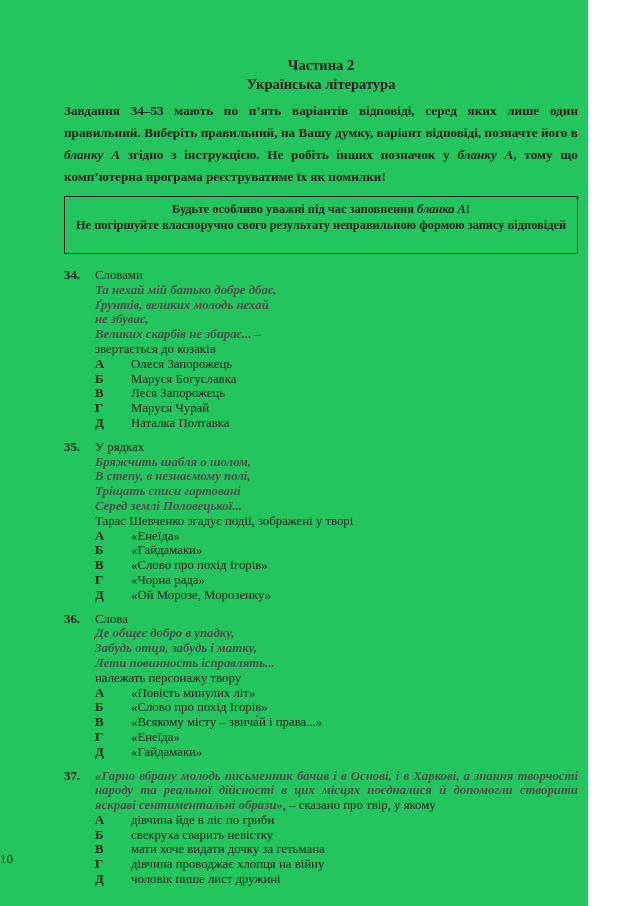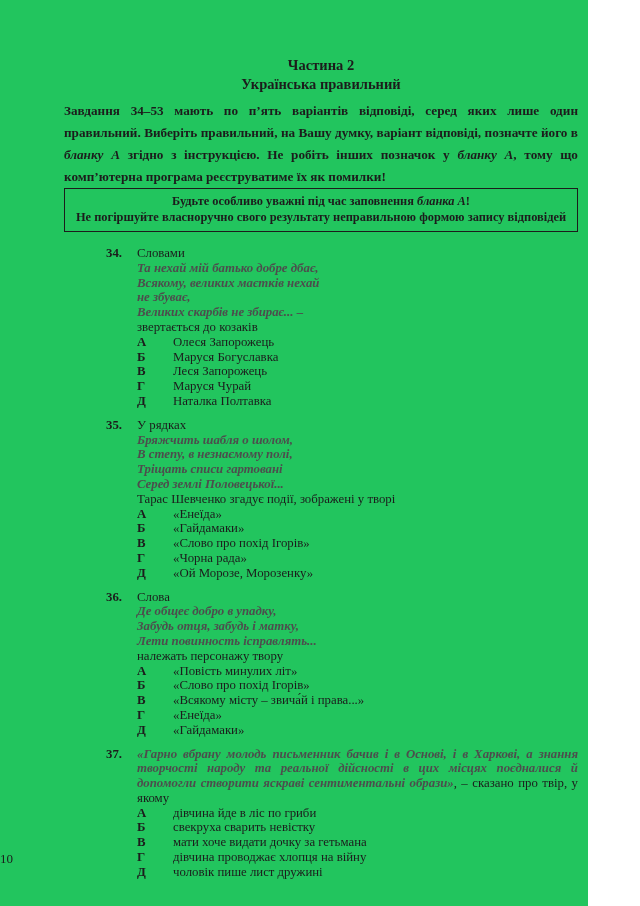--- a/index.html
+++ b/index.html
@@ -26,37 +26,37 @@
   }
   .intro {
     margin-top: 6px;
     font-weight: bold;
     font-size: 13.2px;
     line-height: 22px;
     text-align: justify;
   }
   .intro .bi { font-style: italic; }
   .notice {
+    margin-top: 8px;
     border: 1.6px solid #1c1c1c;
-    padding: 5px 6px 6px;
+    padding: 5px 6px 20px;
     text-align: center;
     font-weight: bold;
     font-size: 12.4px;
     line-height: 15.5px;
   }
   .notice-line { white-space: nowrap; }
   .notice .it { font-style: italic; }
   .questions { margin-top: 14px; }
   .q {
     position: relative;
     padding-left: 31px;
     font-size: 12.8px;
     line-height: 14.8px;
     margin-bottom: 9px;
-    margin-left: 42px;
   }
   .q-num {
     position: absolute;
     left: 0;
     top: 0;
     font-weight: bold;
   }
   .verse-line, .quote {
     font-style: italic;
     font-weight: bold;
@@ -75,37 +75,37 @@
     line-height: 15px;
   }
 </style>
 </head>
 <body>
 
 <div class="page">
   <div class="content">
 
     <div class="title-line">Частина 2</div>
-    <div class="title-line">Українська правильний</div>
+    <div class="title-line">Українська література</div>
 
     <div class="intro"><span>Завдання 34–53 мають по п’ять варіантів відповіді, серед яких лише один правильний. Виберіть правильний, на Вашу думку, варіант відповіді, позначте його в </span><span class="bi">бланку А</span><span> згідно з інструкцією. Не робіть інших позначок у </span><span class="bi">бланку А</span><span>, тому що комп’ютерна програма реєструватиме їх як помилки!</span></div>
 
     <div class="notice">
       <div class="notice-line"><span>Будьте особливо уважні під час заповнення </span><span class="it">бланка А</span><span>!</span></div>
       <div class="notice-line">Не погіршуйте власноручно свого результату неправильною формою запису відповідей</div>
     </div>
 
     <div class="questions">
 
       <div class="q">
         <span class="q-num">34.</span>
         <div class="q-lead">Словами</div>
         <div class="verse">
           <div class="verse-line">Та нехай мій батько добре дбає,</div>
-          <div class="verse-line">Всякому, великих маєтків нехай</div>
+          <div class="verse-line">Ґрунтів, великих молодь нехай</div>
           <div class="verse-line">не збуває,</div>
           <div class="verse-line">Великих скарбів не збирає... –</div>
         </div>
         <div class="q-tail">звертається до козаків</div>
         <div class="opt">
           <span class="opt-letter">А</span>
           <span class="opt-text">Олеся Запорожець</span>
         </div>
         <div class="opt">
           <span class="opt-letter">Б</span>

